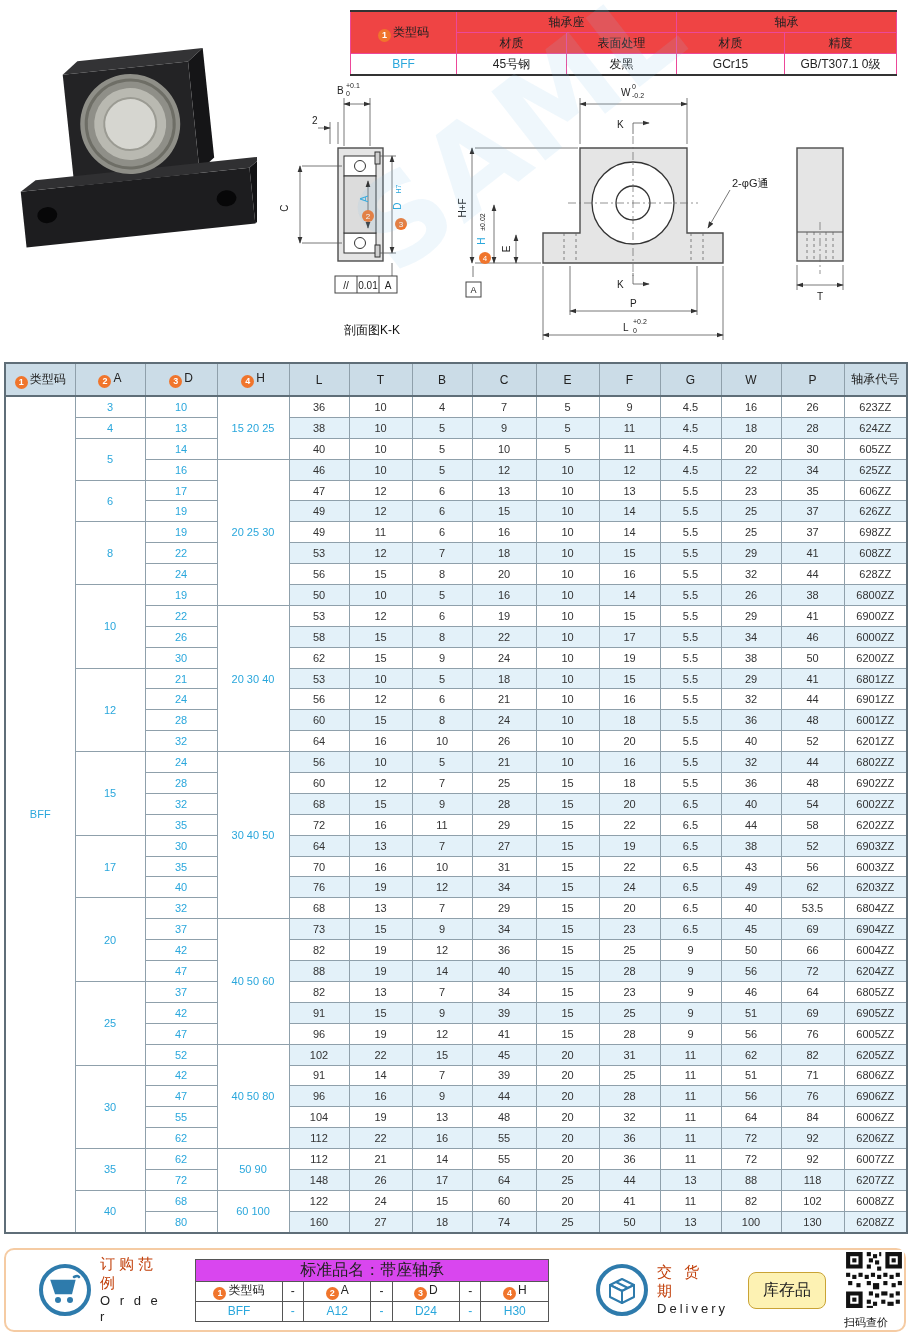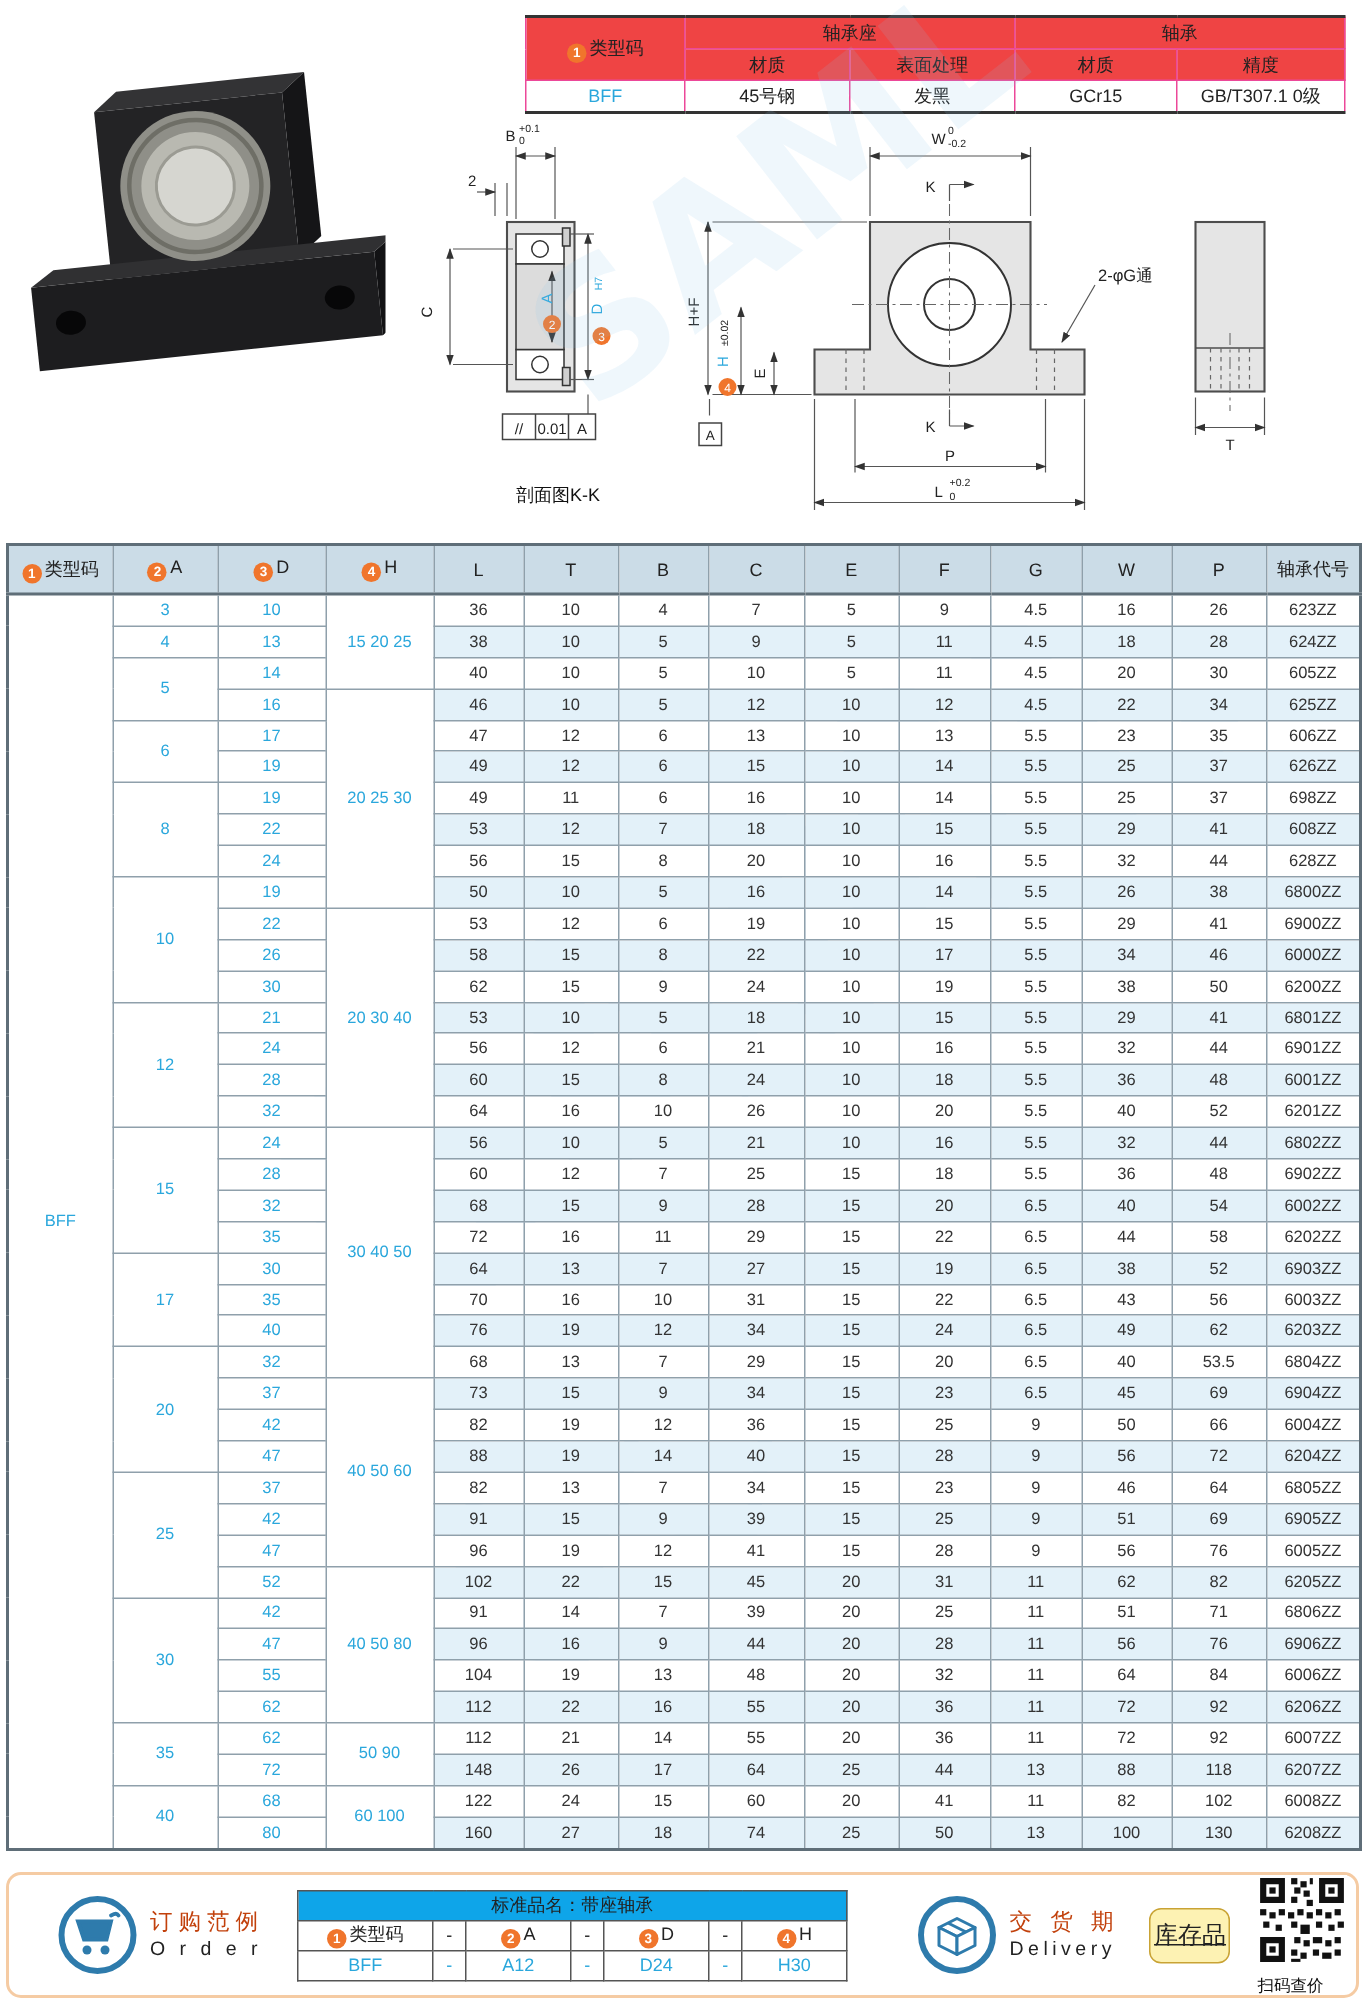--- a/index.html
+++ b/index.html
@@ -33,23 +33,23 @@
   #mainTable tbody tr:nth-child(even) td.num{background:#E3F1F9;}
   
   #footer{position:absolute;left:4px;top:1248px;width:898px;height:80px;border:2px solid #F5CBA3;
           border-radius:10px;background:#fff;display:flex;align-items:center;z-index:6;}
   .icnCircle{width:54px;height:54px;flex:none;}
   .ftLbl{margin-left:8px;line-height:1.25;}
   .ftLbl .cn{font-size:15px;letter-spacing:4px;color:#c2410c;}
   .ftLbl .en{font-size:13px;letter-spacing:3px;color:#222;}
   #orderTable{border-collapse:collapse;table-layout:fixed;margin-left:22px;}
   #orderTable td{border:1px solid #555;text-align:center;font-size:12px;height:19px;padding:0 2px;}
-  #orderTable .ttl{background:#0ea5e9;font-size:12px;}
+  #orderTable .ttl{background:#d946ef;font-size:16px;}
   #stockBadge{margin-left:20px;background:#FDF2B3;border:1.5px solid #C9A335;border-radius:8px;
-              padding:7px 2px;font-size:16px;color:#222;white-space:nowrap;text-decoration:underline;}
+              padding:7px 14px;font-size:16px;color:#222;white-space:nowrap;}
   #qrBlock{margin-left:18px;text-align:left;}
   #qrBlock .cap{font-size:11px;margin-top:1px;color:#111;}
   svg text{font-family:"Liberation Sans","DejaVu Sans",sans-serif;}
 </style>
 </head>
 <body>
 
 <div id="page">
 
   <div class="wm" style="left:330px;top:60px;font-size:120px;transform:rotate(-38deg);">SAML</div>

